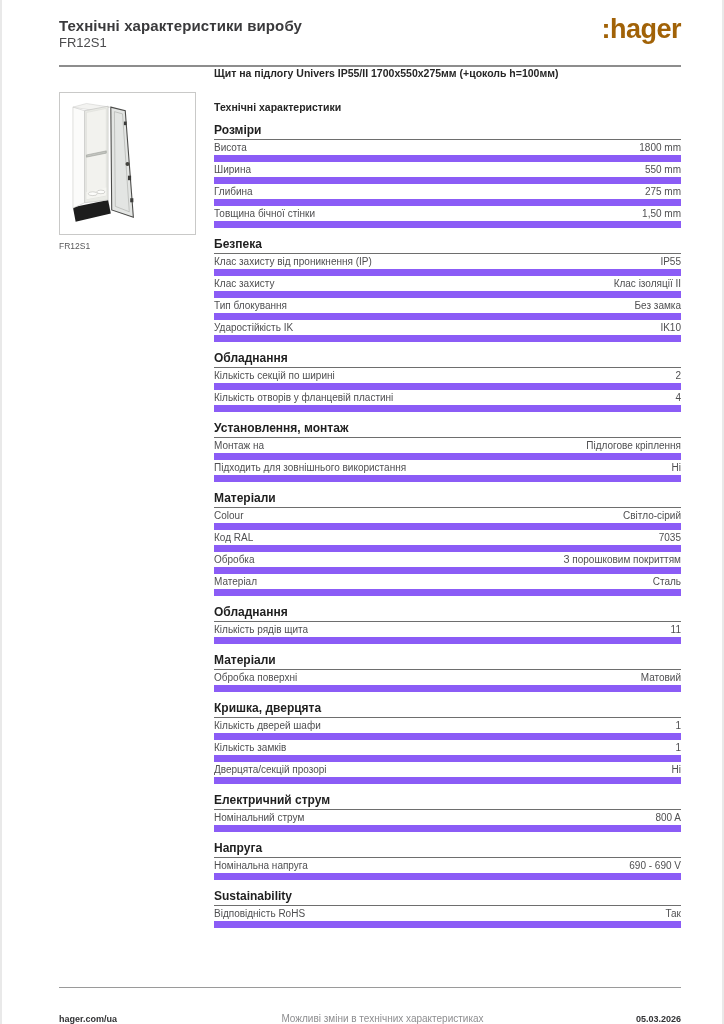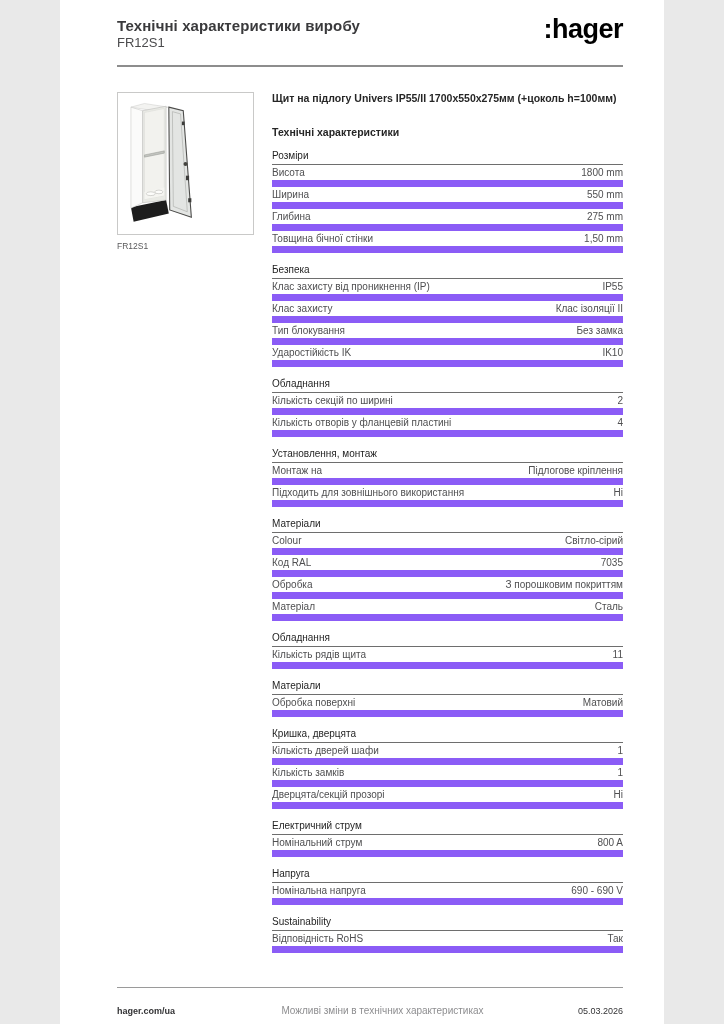--- a/index.html
+++ b/index.html
@@ -1,75 +1,75 @@
 <!DOCTYPE html>
 <html><head>
 <meta charset="utf-8">
 <style>
   * { margin:0; padding:0; box-sizing:border-box; }
   html,body { background:#e9e9e9; }
   body { font-family:"Liberation Sans", sans-serif; }
   .page {
-    position:relative; width:604px; height:1024px; background:#ffffff;
+    position:relative; width:720px; height:1024px; background:#ffffff;
     margin:0 auto; overflow:hidden;
   }
   .content { position:absolute; left:57px; right:41px; top:0; }
 
   
   .doc-header { position:relative; padding-top:16px; }
   .doc-title { font-size:15px; font-weight:bold; color:#3a3a3c; line-height:19px; letter-spacing:.1px; }
   .doc-subtitle { font-size:13px; color:#4b4b4d; line-height:16px; }
   .logo { position:absolute; top:14px; right:0; font-size:27px; font-weight:bold; letter-spacing:-0.5px; line-height:30px; }
   .header-rule { margin-top:14px; border-bottom:2px solid #8d8d8d; }
 
   
   .main { display:flex; }
   .left-col { width:137px; margin-right:18px; flex:0 0 auto; margin-top:25px; }
   .product-image-box { width:137px; height:143px; border:1px solid #c9c9c8; background:#fff; padding:6px 4px; }
   .product-image-box svg { width:100%; height:100%; display:block; }
   .image-caption { margin-top:6px; font-size:8.5px; color:#58585a; }
 
-  .right-col { flex:1 1 auto; margin-top:25px; min-width:0; }
+  .right-col { flex:1 1 auto; min-width:0; }
   .product-name { font-size:10.5px; font-weight:bold; color:#262626; line-height:13px; }
   .tech-heading { margin-top:21px; font-size:10.5px; font-weight:bold; color:#262626; line-height:13px; }
 
   
   .spec-section { margin-top:11px; }
   .spec-section-title {
-    font-size:10px; font-weight:normal; color:#1f1f1f; line-height:11px;
+    font-size:12px; font-weight:bold; color:#1f1f1f; line-height:11px;
     padding-bottom:3px; border-bottom:1px solid #6e6e6e;
   }
   .spec-row {
     display:flex; justify-content:space-between; align-items:baseline;
     font-size:10px; line-height:11px; color:#4f4f51;
     padding:2px 0 2px; border-bottom:7px solid #8b5cf6;
   }
   .spec-label { text-align:left; white-space:nowrap; }
   .spec-value { text-align:center; white-space:nowrap; padding-left:12px; }
 
   
   .doc-footer {
     position:absolute; left:57px; right:41px; top:987px;
-    border-top:1.5px solid #9a9a9a; padding-top:17px;
+    border-top:1.5px solid #9a9a9a; padding-top:25px;
     display:flex; justify-content:space-between; align-items:baseline;
   }
   .footer-left  { font-size:9px; font-weight:bold; color:#333335; }
   .footer-center{ font-size:10px; color:#8e8e90;margin-left:12px; }
-  .footer-right { font-size:9px; font-weight:normal; color:#333335; }
+  .footer-right { font-size:9px; font-weight:bold; color:#333335; }
 </style>
 </head>
 <body>
 
 <div class="page">
   <div class="content">
 
     <div class="doc-header">
       <div class="doc-title">Технічні характеристики виробу</div>
       <div class="doc-subtitle">FR12S1</div>
-      <div class="logo" style="color: #000000;">:hager</div>
+      <div class="logo" style="color: #a16207;">:hager</div>
       <div class="header-rule"></div>
     </div>
 
     <div class="main">
 
       <div class="left-col">
         <div class="product-image-box">
 
           <svg viewBox="0 0 137 143">
             <polygon points="8,120 47,112 50,127 11,136" fill="#1d1d1d"></polygon>

